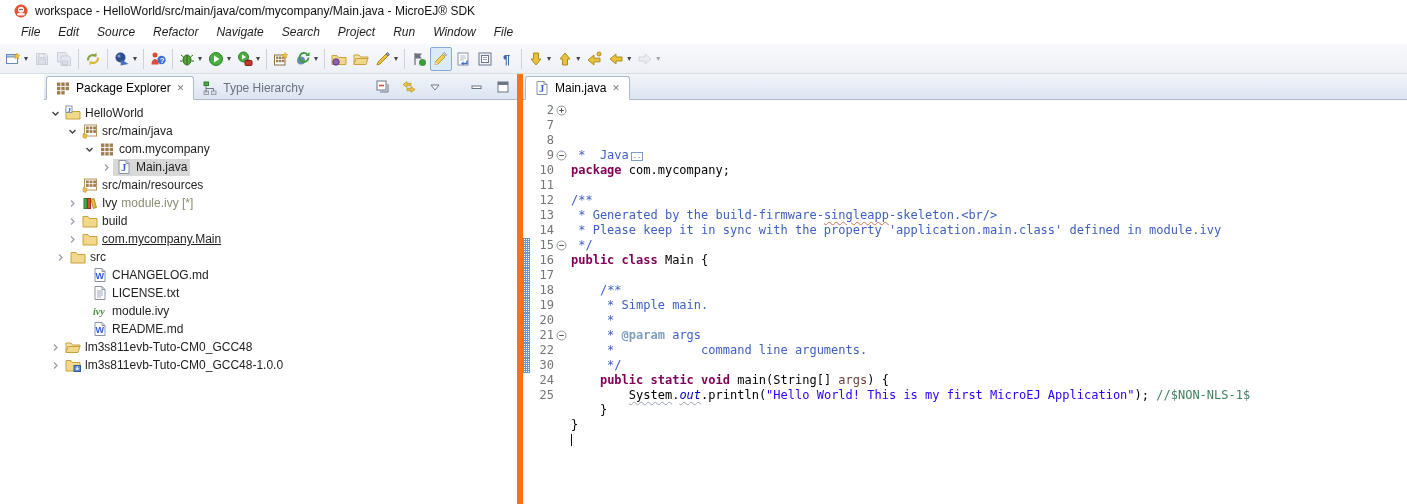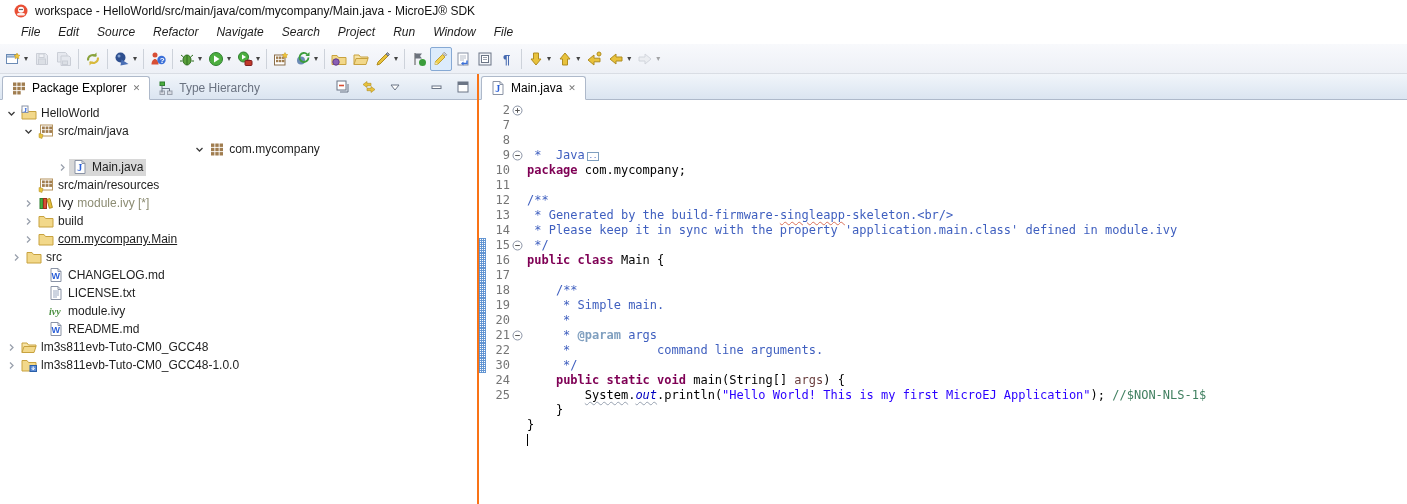--- a/index.html
+++ b/index.html
@@ -24,21 +24,21 @@
     border-bottom:1px solid #d9dde4;padding-left:2px;}
   .tb-sep{width:1px;height:20px;margin:0 3px;background:#cdd2da;}
   .tb-btn{display:flex;align-items:center;padding:3px 2px;border:1px solid transparent;border-radius:2px;}
   .tb-btn.active{background:#dcebfc;border-color:#86a9d4;}
   .tb-btn.disabled{opacity:.45;}
   .tb-btn .icn{width:16px;height:16px;display:inline-flex;}
   .dd{font-size:8px;color:#444;margin-left:3px;}
   .icn svg{display:block;}
   
   .main{display:flex;height:430px;}
-  .left-panel{width:479px;border-right:2px solid #f97316;display:flex;flex-direction:column;background:#fff;}
+  .left-panel{width:479px;border-right:6px solid #f97316;display:flex;flex-direction:column;background:#fff;margin-left:44px;}
   .right-panel{flex:1;display:flex;flex-direction:column;background:#fff;min-width:0;}
   
   .tabstrip{height:26px;background:linear-gradient(#f1f5fa,#dbe5f1);border-bottom:1px solid #aeb9ca;
     display:flex;align-items:stretch;padding-left:2px;position:relative;}
   .tab{display:flex;align-items:center;gap:5px;padding:0 8px;margin-top:2px;color:#6a7280;}
   .tab.active{background:#fff;border:1px solid #aeb9ca;border-bottom:1px solid #fff;
     border-radius:3px 3px 0 0;color:#000;margin-bottom:-1px;}
   .tab .close{font-size:9px;color:#777;padding:1px;}
   .view-actions{position:absolute;right:4px;top:0;height:100%;display:flex;align-items:center;gap:6px;}
   .view-actions .va{display:inline-flex;padding:2px;border-radius:2px;}
@@ -457,21 +457,21 @@
                   <rect x="4" y="7.1" width="2.8" height="2.8"></rect>
                   <rect x="7.6" y="7.1" width="2.8" height="2.8"></rect>
                   <rect x="11.2" y="7.1" width="2.8" height="2.8"></rect>
                 </g>
                 <path d="M1 10.5l4 1-1 4-3-1z" fill="#e8c23c" stroke="#b08d20" stroke-width="0.5"></path>
               </svg>
             </span>
             <span class="tlabel">src/main/java</span>
           </span>
         </div>
-        <div class="trow" style="padding-left: 38px; justify-content: center;">
+        <div class="trow" style="padding-left: 38px;">
           <span class="arrow">
             <svg width="11" height="11">
               <path d="M2.5 4l3 3 3-3" fill="none" stroke="#3c3c3c" stroke-width="1.3"></path>
             </svg>
           </span>
           <span class="tcore">
             <span class="icn">
               <svg width="16" height="16">
                 <g fill="#a07d4f">
                   <rect x="2" y="2.5" width="3.4" height="3.4"></rect>

